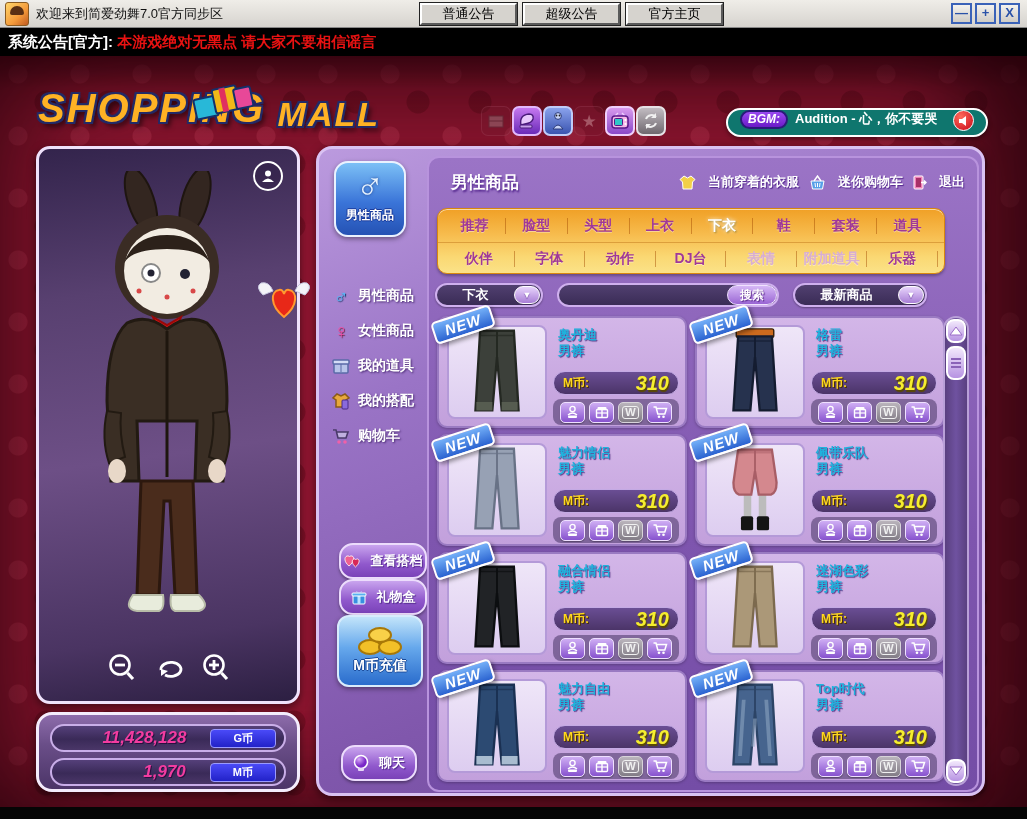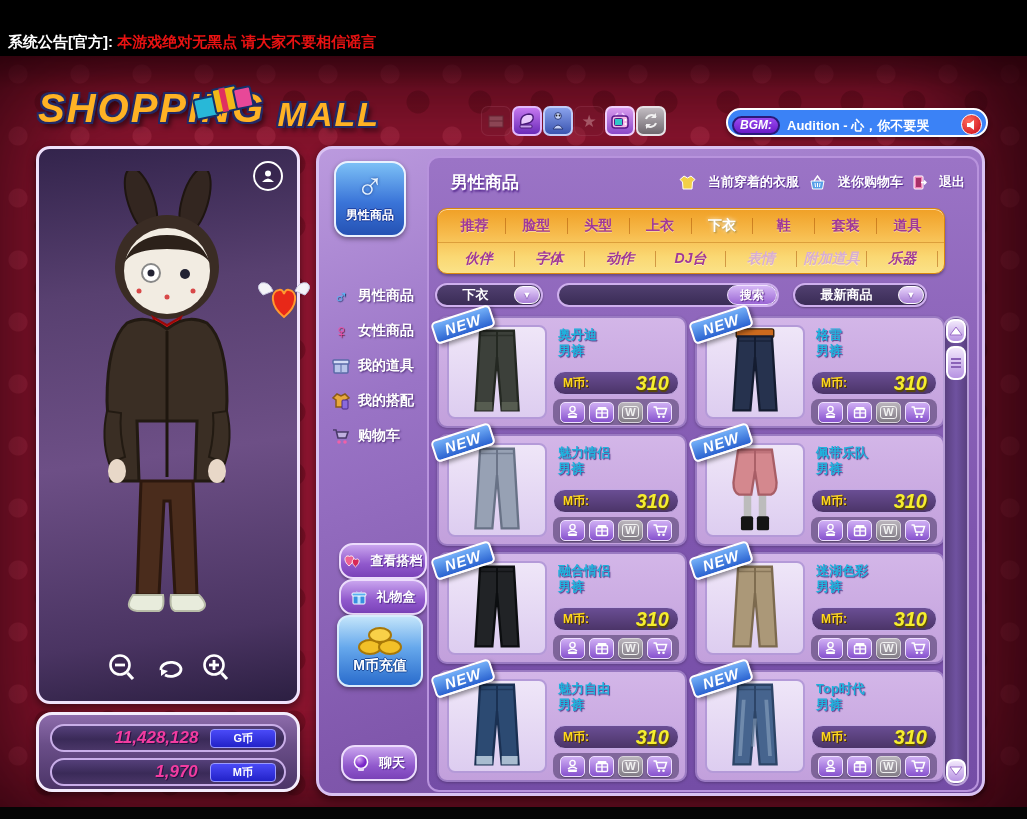--- a/index.html
+++ b/index.html
@@ -50,21 +50,21 @@
   .tool-ic { position:absolute; top:106px; width:30px; height:30px; border-radius:7px; cursor:pointer;
     display:flex; align-items:center; justify-content:center; font-size:16px; }
   .tool-ic.dim { background:rgba(120,30,50,.45); border:1px solid rgba(200,120,140,.3); opacity:.55; }
   .tool-ic.purple { background:linear-gradient(#c678f0,#6a2ab8); border:2px solid #e2b8fc; }
   .tool-ic.blue { background:linear-gradient(#8aa2ec,#3a54b0); border:2px solid #c0ccf8; }
   .tool-ic.pink { background:linear-gradient(#d89aee,#8a48c8); border:2px solid #f0d0fc; }
   .tool-ic.grey { background:linear-gradient(#c2bcc2,#6e686e); border:2px solid #e6e2e6; }
 
   
   #bgm { position:absolute; left:726px; top:108px; width:262px; height:29px; border:2px solid #fff;
-    border-radius:15px; background:#3b82f6; display:flex; align-items:flex-end; padding:0 4px; box-shadow:0 2px 4px rgba(0,0,0,.4); }
+    border-radius:15px; background:#0f766e; display:flex; align-items:flex-start; padding:0 12px; box-shadow:0 2px 4px rgba(0,0,0,.4); }
   #bgm .bgm-badge { background:linear-gradient(#9a4af0,#6a1ac8); border:2px solid #2a1a7a; border-radius:10px;
     color:#fff; font-weight:bold; font-size:12px; font-style:italic; padding:0 6px; height:19px; line-height:15px; }
   #bgm .song { flex:1; color:#fff; font-weight:bold; font-size:13px; margin-left:7px; white-space:nowrap; overflow:hidden; }
   #bgm .spk { width:21px; height:21px; border-radius:50%; background:radial-gradient(circle at 35% 30%,#ff6a5a,#c80818);
     border:1px solid #fff; display:flex; align-items:center; justify-content:center; cursor:pointer; }
 
   
   #char-panel { position:absolute; left:36px; top:146px; width:264px; height:558px; border-radius:14px;
     border:3px solid #efe2fb; background:linear-gradient(172deg,#33244c 0%,#584070 26%,#6d4f86 55%,#4a3462 86%,#2c1f42 100%);
     box-shadow:0 3px 8px rgba(0,0,0,.5); }
@@ -72,21 +72,21 @@
     border:2px solid #fff; background:rgba(40,24,60,.35); display:flex; align-items:center; justify-content:center; cursor:pointer; }
   #char-controls { position:absolute; left:0; right:0; bottom:18px; display:flex; justify-content:center; gap:16px; }
   .cc-btn { width:31px; height:31px; cursor:pointer; }
   #heart-accessory { position:absolute; right:-16px; top:132px; }
 
   
   #wallet { position:absolute; left:36px; top:712px; width:264px; height:80px; border-radius:16px;
     border:3px solid #f4ecfc; background:linear-gradient(#8d6cab 0%,#6a4e88 40%,#4c3568 100%); box-shadow:0 3px 8px rgba(0,0,0,.5); }
   .wallet-row { position:absolute; left:11px; width:236px; height:28px; border-radius:14px;
     border:2px solid #c9aee8; background:linear-gradient(#55407a,#3a2a58 55%,#4a3668);
-    display:flex; align-items:center; justify-content:flex-end; padding:0 8px; gap:12px; }
+    display:flex; align-items:center; justify-content:flex-end; padding:0 8px; gap:24px; }
   .wallet-amt { color:#f23ca0; font-weight:bold; font-size:17px; font-style:italic; text-shadow:1px 1px 0 #2a1040; }
   .wallet-unit { background:linear-gradient(#4a4af8,#2222c8); color:#fff; font-weight:bold; font-size:11px;
     border-radius:4px; padding:1px 22px; border:1px solid #9a9aff; }
 
   
   #shop { position:absolute; left:316px; top:146px; width:669px; height:650px; border-radius:16px;
     border:3px solid #d9c2f2; background:linear-gradient(160deg,#bb9ade 0%,#9a74c6 30%,#8057ac 70%,#6f4a9c 100%);
     box-shadow:0 3px 10px rgba(0,0,0,.5); }
 
   
@@ -118,21 +118,21 @@
   #shop-title { margin-left:22px; color:#fff; font-weight:bold; font-size:17px; text-shadow:1px 2px 2px #52258c; }
   #header-links { position:absolute; right:12px; top:15px; display:flex; align-items:center; gap:10px; }
   .hl { display:flex; align-items:center; gap:12px; color:#fff; font-size:13px; font-weight:bold;
     text-shadow:1px 1px 1px #52258c; cursor:pointer; white-space:nowrap; }
 
   
   #tabs { position:absolute; left:8px; top:50px; width:508px; height:66px; border-radius:10px;
     background:linear-gradient(#f0a026 0%,#f7bc4e 40%,#fad873 75%,#fbe288 100%);
     border:1px solid #d8870e; box-shadow:inset 0 1px 0 rgba(255,255,255,.6),0 2px 3px rgba(0,0,0,.3); }
   .tab-row { display:flex; align-items:center; height:33px; padding:0 6px; }
-  .tab-row + .tab-row { border-top:1px solid rgba(170,85,0,.35);font-style:italic; }
+  .tab-row + .tab-row { border-top:1px solid rgba(170,85,0,.35); }
   .tab { flex:1; text-align:center; font-size:14px; font-weight:bold; color:#a03898; cursor:pointer;
     text-shadow:0 1px 0 rgba(255,255,255,.4); white-space:nowrap; }
   .tab.selected { color:#fff; text-shadow:0 0 4px #fff,1px 1px 2px #8a6a00; }
   .tab.muted { color:#d8aed2; }
   .tab-sep { width:1px; height:16px; background:rgba(160,70,0,.45); }
 
   
   #filter-row { position:absolute; left:6px; top:124px; width:516px; height:26px; display:flex; align-items:center; gap:14px; }
   .dd { height:24px; border-radius:12px; border:2px solid #cfb0ee; background:linear-gradient(#514070,#3a2c56);
     display:flex; align-items:center; box-shadow:0 1px 2px rgba(0,0,0,.35); }
@@ -185,20 +185,34 @@
     display:flex; flex-direction:column; align-items:center; justify-content:center; gap:2px; }
   #sc-thumb i { display:block; width:10px; height:2px; background:#8a62b8; }
 
   svg { display:block; }
 </style>
 </head>
 <body>
 
 <div id="screen">
 
+  <div id="titlebar">
+    <div id="app-icon"></div>
+    <div id="win-title">欢迎来到简爱劲舞7.0官方同步区</div>
+    <div id="tb-buttons">
+        <div class="tb-btn" style="left: 420px;">普通公告</div>
+        <div class="tb-btn" style="left: 523px;">超级公告</div>
+        <div class="tb-btn" style="left: 626px;">官方主页</div>
+      </div>
+    <div id="win-ctrls">
+        <div class="win-ctrl" style="left: 951px;">—</div>
+        <div class="win-ctrl" style="left: 975px;">+</div>
+        <div class="win-ctrl" style="left: 999px;">X</div>
+      </div>
+  </div>
 
   <div id="announce">
     <span class="lbl">系统公告[官方]:</span>
     <span class="txt">本游戏绝对无黑点  请大家不要相信谣言</span>
   </div>
 
   <div id="game">
     <div class="vignette"></div>
   </div>
 

